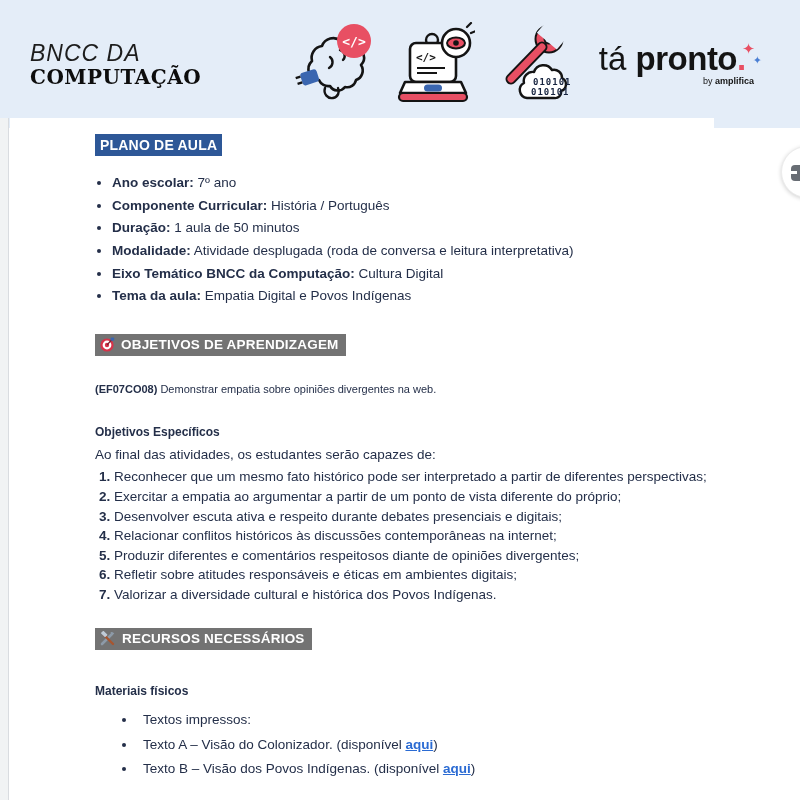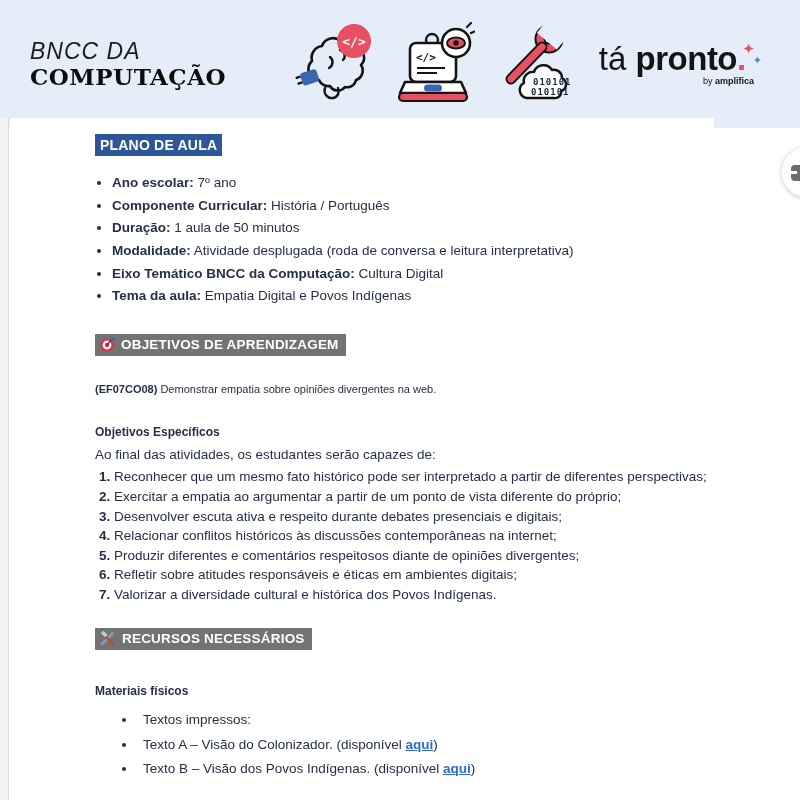--- a/index.html
+++ b/index.html
@@ -4,21 +4,21 @@
 <style>
   * { box-sizing: border-box; }
   html, body { width: 800px; height: 800px; margin: 0; padding: 0; overflow: hidden;
                background: #ffffff; font-family: "Liberation Sans", sans-serif; }
 
   
   .site-header { position: absolute; left: 0; top: 0; width: 800px; height: 128px;
                  background: #e4edf8; display: flex; align-items: center; }
   .logo-block { margin-left: 30px; width: 225px; color: #141414; line-height: 1; }
   .logo-line1 { font-style: italic; font-weight: 400; font-size: 23px; letter-spacing: 1px; color: #1d1d1d; }
-  .logo-line2 { font-family: "DejaVu Serif", serif; font-weight: 800; font-size: 23px;
+  .logo-line2 { font-family: "DejaVu Serif", serif; font-weight: 800; font-size: 20px;
                 letter-spacing: 0.5px; margin-top: 2px; color: #0d0d0d; }
   .header-icons { display: flex; align-items: center; gap: 22px; margin-left: 40px; }
   .hicon { display: block; }
   .brand-block { margin-left: auto; margin-right: 32px; text-align: right; color: #141414; }
   .brand-line { font-size: 33px; line-height: 1; white-space: nowrap; position: relative; }
   .brand-ta { font-weight: 400; }
   .brand-pronto { font-weight: 800; letter-spacing: -0.5px; }
   .brand-dot { color: #e84f63; font-weight: 800; }
   .spark-red { color: #e84f63; font-size: 15px; position: relative; top: -16px; left: -4px; }
   .spark-blue { color: #4a7fd4; font-size: 11px; position: relative; top: -6px; left: -6px; }

